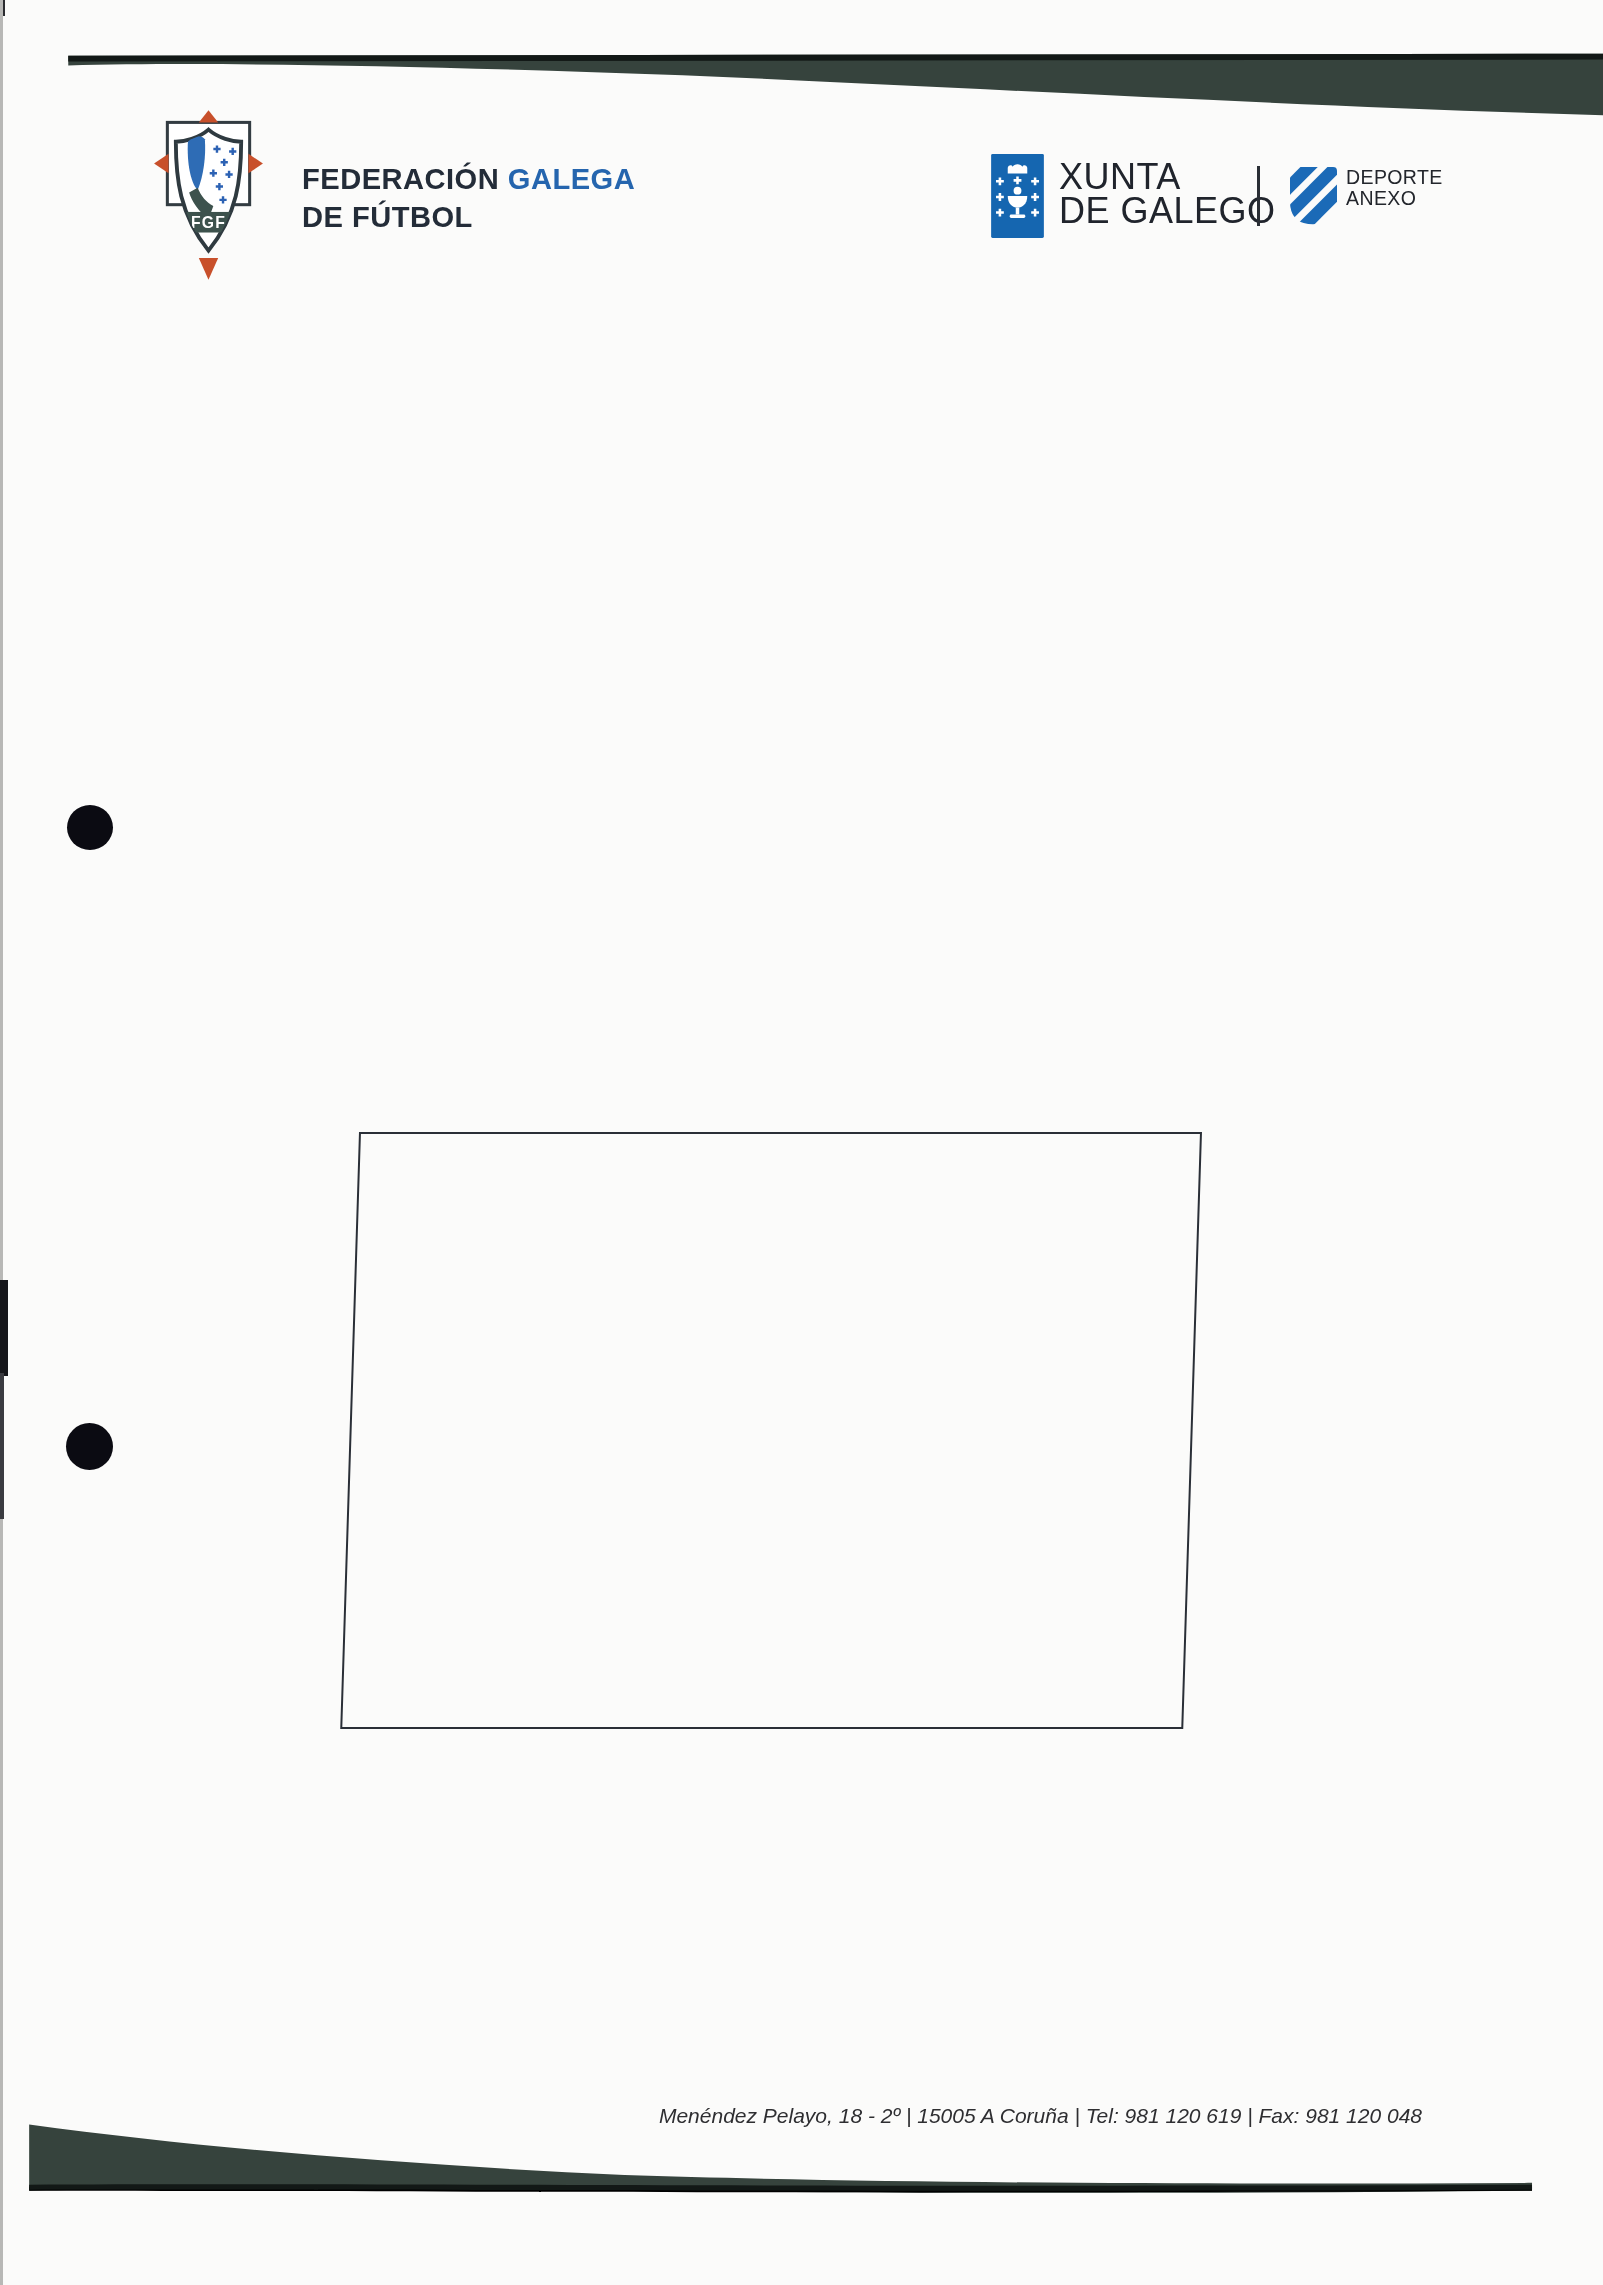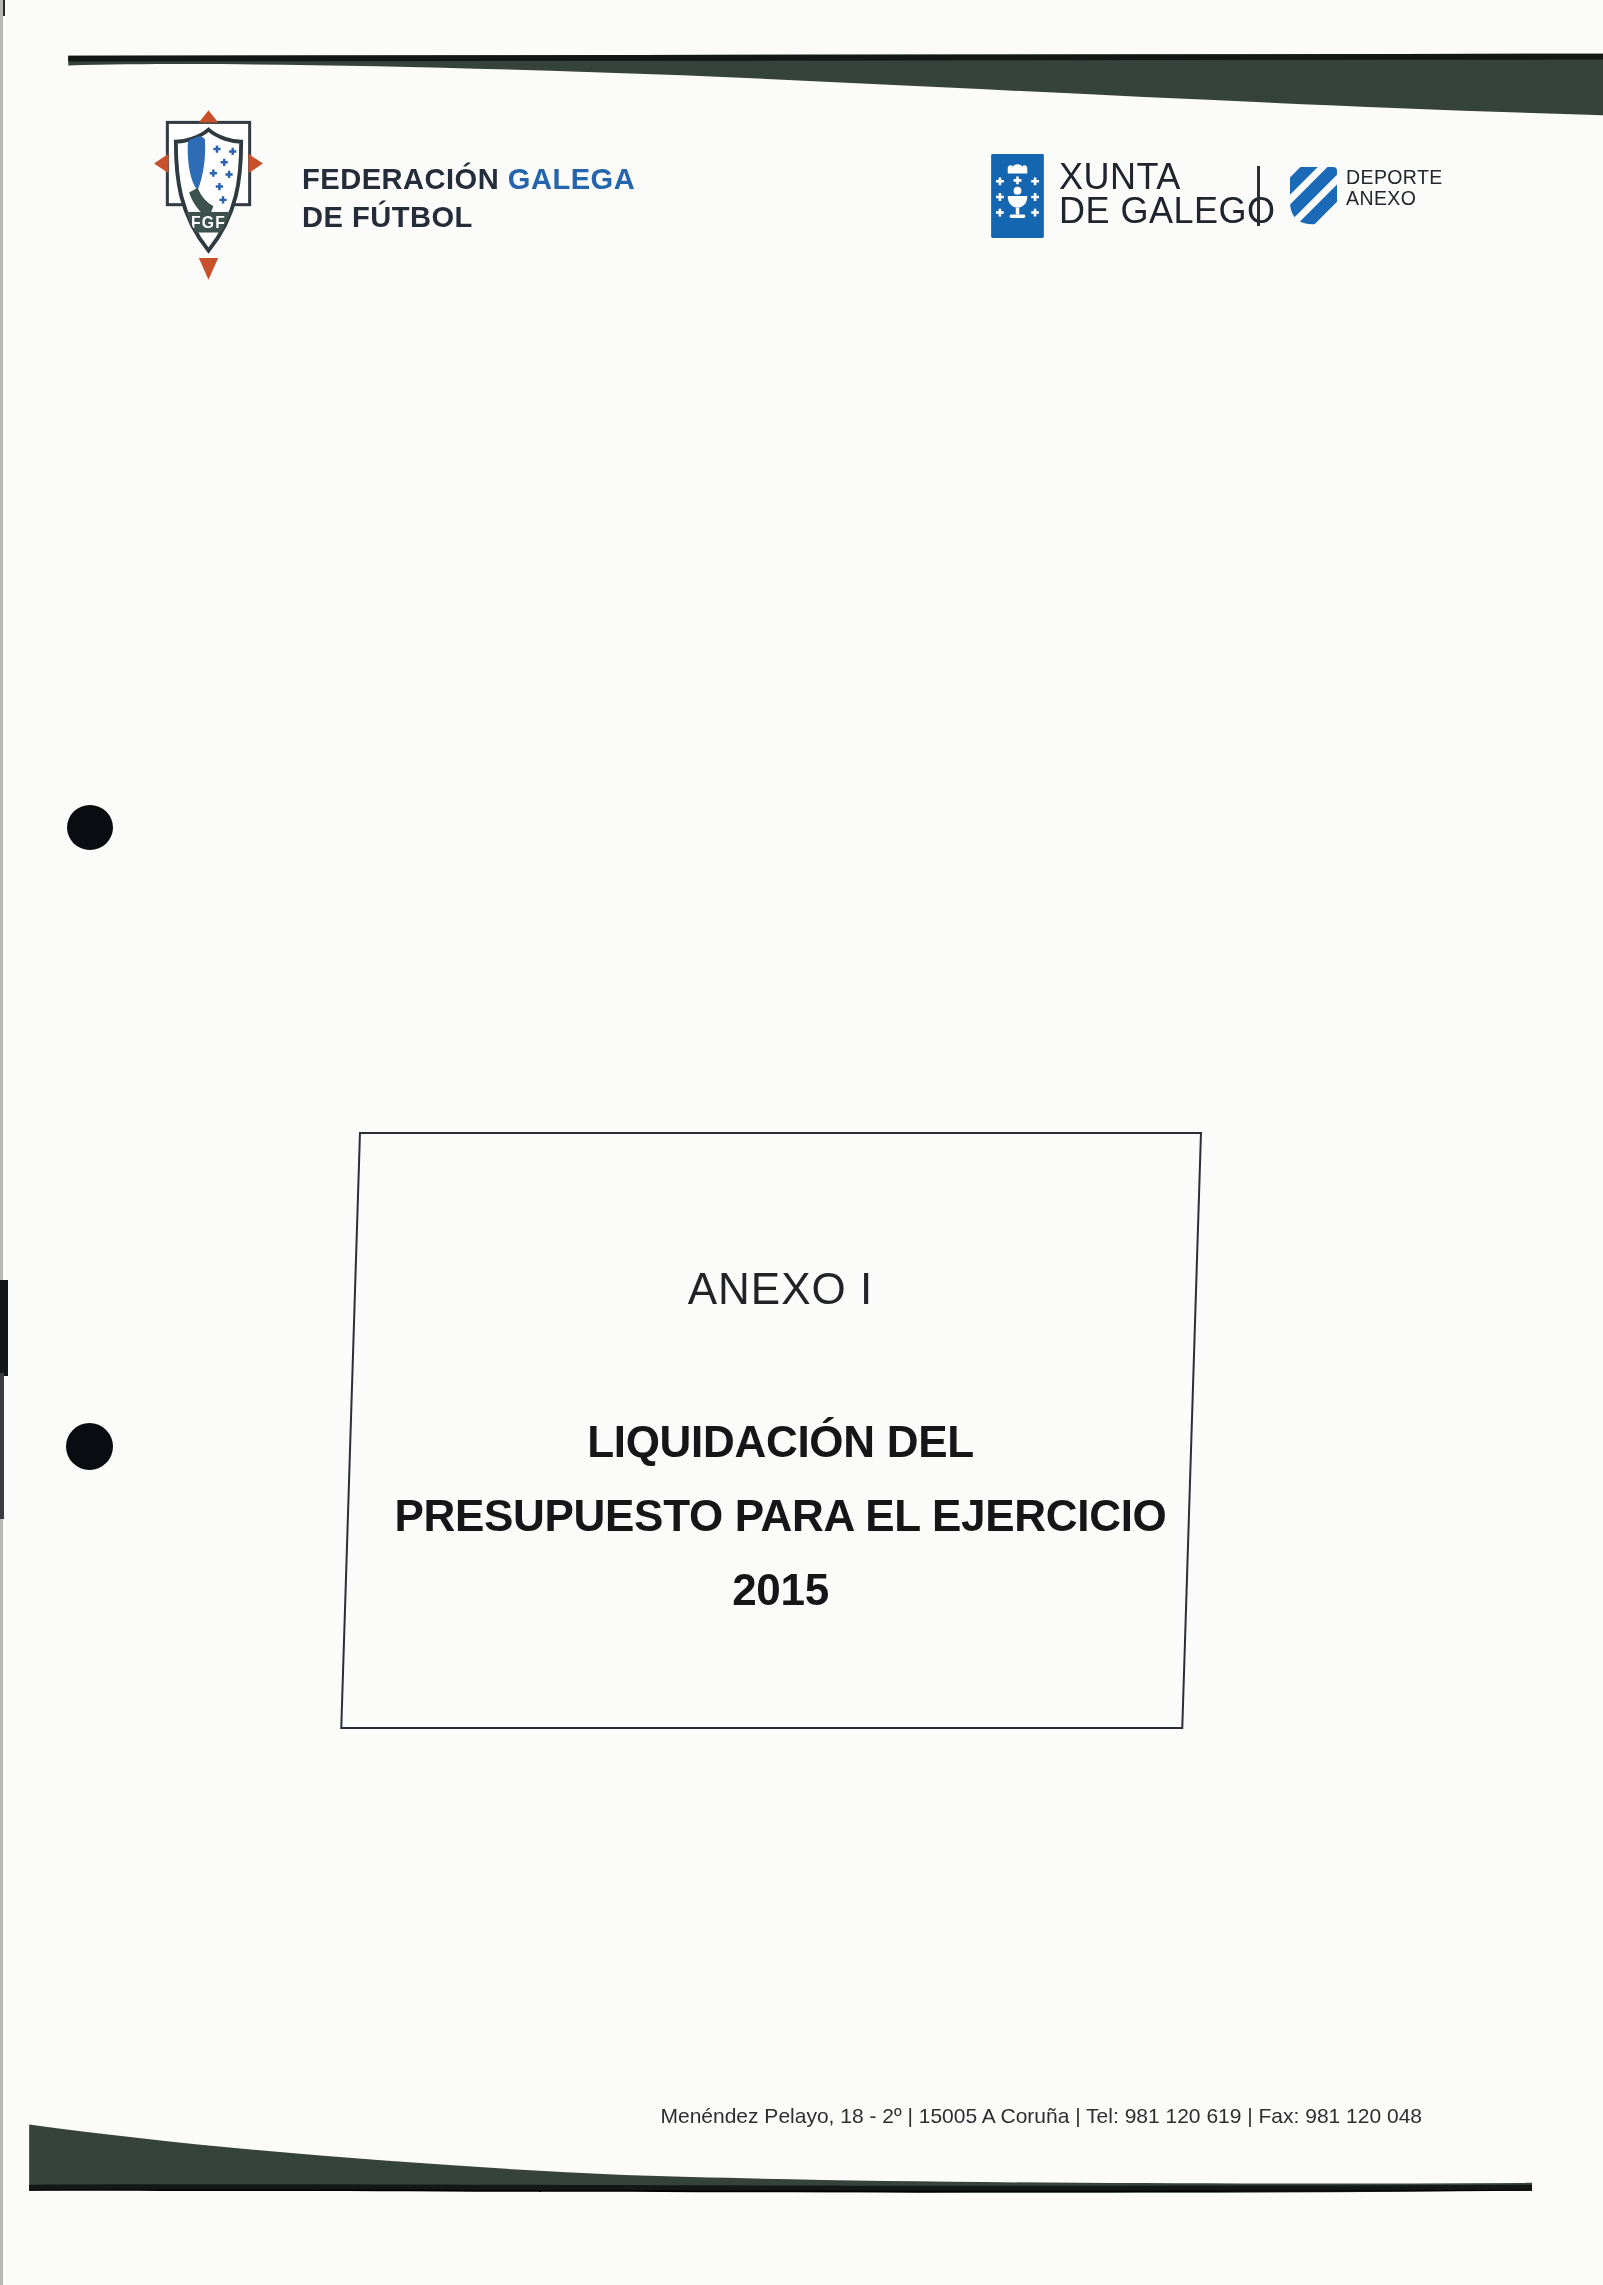--- a/index.html
+++ b/index.html
@@ -58,21 +58,21 @@
     margin-top:132px;
     font-size:44px;font-weight:500;letter-spacing:1px;color:#222326;
   }
   .annex-sub{
     margin-top:91px;
     font-size:44px;font-weight:700;line-height:74px;letter-spacing:-0.3px;color:#161618;
   }
   
   .footer{
     position:absolute;right:181px;top:2100px;
-    text-align:right;line-height:32px;
+    text-align:right;line-height:32px;font-style:italic;
   }
   .footer .addr{font-size:21px;color:#2e2e31;}
   .footer .web{font-size:21.5px;font-weight:600;color:var(--link_blue);}
   
   .fill-xunta{fill:var(--xunta_blue);}
   .fill-deporte{fill:var(--deporte_blue);}
   .fill-orange{fill:var(--orange);}
   .fill-teal{fill:var(--shield_teal);}
   .fill-cross{fill:var(--cross_blue);}
   .fill-ribbon{fill:var(--ribbon_blue);}
@@ -171,28 +171,20 @@
   </div>
 
   <div class="hole h1"></div>
   <div class="hole h2"></div>
 
   <div class="edge-line-left"></div>
   <div class="edge-mark-1"></div>
   <div class="edge-mark-2"></div>
 
   <div class="annex-border"></div>
-  <div class="annex-content">
-    <div class="annex-title">ANEXO I</div>
-    <div class="annex-sub">
-      <div>LIQUIDACIÓN DEL</div>
-      <div>PRESUPUESTO PARA EL EJERCICIO</div>
-      <div>2015</div>
-    </div>
-  </div>
 
   <div class="footer">
     <div class="addr">Menéndez Pelayo, 18 - 2º | 15005 A Coruña | Tel: 981 120 619 | Fax: 981 120 048</div>
   </div>
 
   <svg class="artifact" style="top:2107px;" width="1603" height="107" viewBox="0 0 1644 110">
     <path class="fill-bar" d="M28,18 C220,44 430,60 640,70 C880,78 1250,80 1573,78 L1573,86 C1250,89 900,89 620,86 C350,82 110,84 28,86 Z"></path>
     <path fill="#11181 5" d="M28,82 C350,80 900,85 1573,82 L1573,86 C900,90 350,86 28,86 Z"></path>
     <path fill="#121816" d="M28,80 C350,78 900,83 1573,80 L1573,85 C900,88 350,84 28,85 Z"></path>
   </svg>

